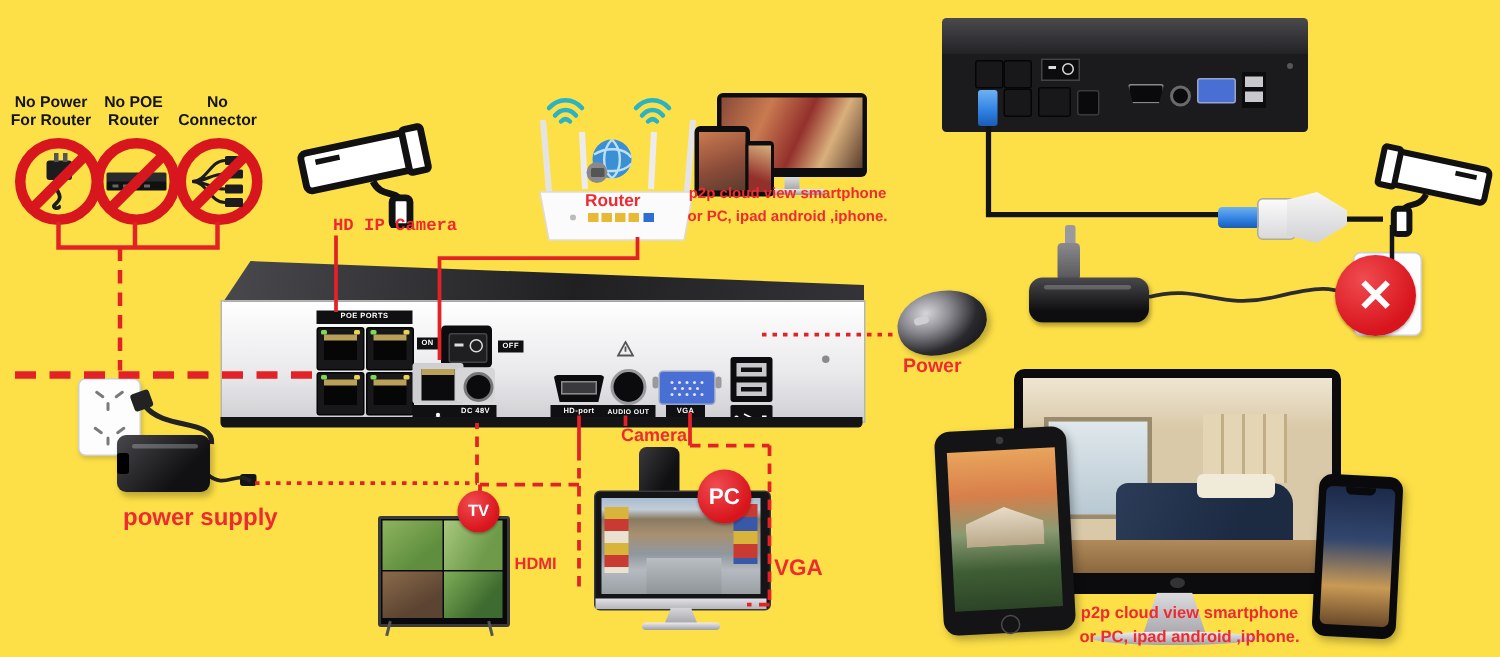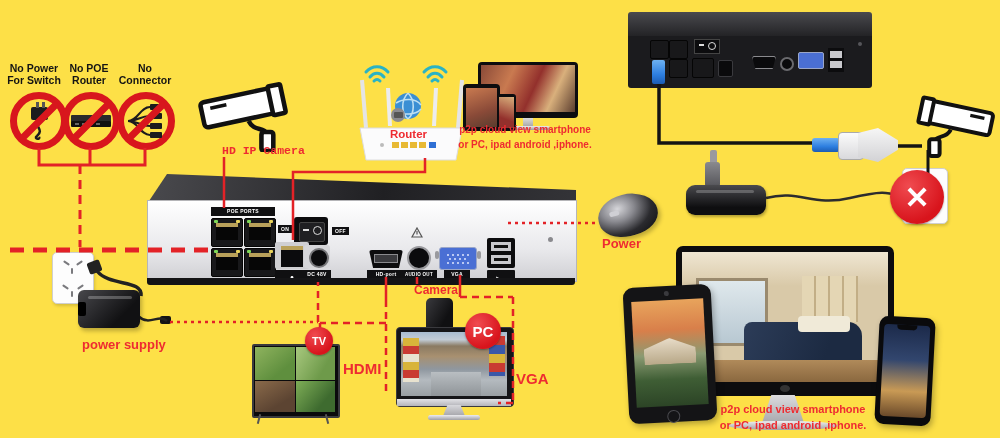--- a/index.html
+++ b/index.html
@@ -64,21 +64,21 @@
     <path d="M896,146 H922" stroke="#141414" stroke-width="3.5" fill="none"></path>
     <path d="M928,150 V182" stroke="#141414" stroke-width="3" fill="none"></path>
     <path d="M766,198 C800,189 812,207 850,198 S888,193 906,198" stroke="#2c2c2e" stroke-width="2.5" fill="none"></path>
 
     <path d="M97,271 C110,287 143,279 141,296" stroke="#222" stroke-width="3.5" fill="none"></path>
     <path d="M138,316 C150,327 158,313 167,321" stroke="#222" stroke-width="2.5" fill="none"></path>
   </svg>
 
   <div class="abs no-label" style="left:2px;top:62px;width:64px;">
     <span>No Power</span><br>
-    <span>For Switch</span>
+    <span>For Router</span>
   </div>
   <div class="abs no-label" style="left:64px;top:62px;width:50px;">
     <span>No POE</span><br>
     <span>Router</span>
   </div>
   <div class="abs no-label" style="left:114px;top:62px;width:62px;">
     <span>No</span><br>
     <span>Connector</span>
   </div>
 
@@ -288,33 +288,33 @@
     <div class="slot" style="left:9px;top:33px;width:7px;height:2px;transform:rotate(35deg);"></div>
     <div class="slot" style="left:24px;top:33px;width:7px;height:2px;transform:rotate(-35deg);"></div>
     <div class="slot" style="left:18px;top:38px;width:2px;height:6px;"></div>
   </div>
   <div class="abs" style="left:88px;top:261px;width:13px;height:12px;background:#222;border-radius:2px;transform:rotate(-20deg);z-index:3;"></div>
   <div class="abs above" style="left:78px;top:290px;width:62px;height:38px;background:linear-gradient(135deg,#48484c,#111113 70%);border-radius:6px;box-shadow:2px 3px 4px rgba(0,0,0,.25);">
     <div class="abs" style="left:0px;top:12px;width:8px;height:14px;background:#000;border-radius:2px;"></div>
     <div class="abs" style="left:10px;top:6px;width:44px;height:3px;background:rgba(255,255,255,.25);border-radius:2px;"></div>
   </div>
   <div class="abs" style="left:160px;top:316px;width:11px;height:8px;background:#141414;border-radius:2px;z-index:3;"></div>
-  <div class="abs red-label" style="left:82px;top:337px;font-size:13px;">power supply</div>
+  <div class="abs red-label" style="left:82px;top:337px;font-size:16px;">power supply</div>
 
   <div class="abs" style="left:252px;top:344px;width:84px;height:70px;background:#0a0a0c;border:2px solid #3a3a3e;border-radius:2px;z-index:2;">
     <div class="abs" style="left:1px;top:1px;width:40px;height:33px;background:linear-gradient(140deg,#8fb35e,#5f8f3e 70%);"></div>
     <div class="abs" style="left:42px;top:1px;width:39px;height:33px;background:linear-gradient(120deg,#a8c87e,#6e9a4a 70%);"></div>
     <div class="abs" style="left:1px;top:35px;width:40px;height:31px;background:linear-gradient(150deg,#8a6a4a,#5c4432 70%);"></div>
     <div class="abs" style="left:42px;top:35px;width:39px;height:31px;background:linear-gradient(130deg,#7fae57,#3e6b2f 70%);"></div>
   </div>
   <div class="abs" style="left:258px;top:414px;width:2px;height:10px;background:#555;transform:rotate(14deg);z-index:2;"></div>
   <div class="abs" style="left:326px;top:414px;width:2px;height:10px;background:#555;transform:rotate(-14deg);z-index:2;"></div>
   <div class="abs badge" style="left:305px;top:327px;width:28px;height:28px;font-size:11px;">TV</div>
 
-  <div class="abs red-label" style="left:343px;top:360px;font-size:15px;">HDMI</div>
+  <div class="abs red-label" style="left:343px;top:370px;font-size:11px;">HDMI</div>
   <div class="abs red-label" style="left:516px;top:370px;font-size:15px;">VGA</div>
   <div class="abs red-label" style="left:414px;top:283px;font-size:12px;">Camera</div>
 
   <div class="abs" style="left:426px;top:298px;width:27px;height:45px;background:linear-gradient(120deg,#3a3a3e,#101012 60%);border-radius:5px 5px 4px 4px;z-index:2;">
     <div class="abs" style="left:10px;top:35px;width:6px;height:6px;background:#bbb;border-radius:50%;"></div>
   </div>
 
   <div class="abs" style="left:396px;top:327px;width:116px;height:78px;background:#151518;border-radius:4px;border:1px solid #3a3a3e;z-index:2;">
     <div class="abs" style="left:4px;top:4px;width:106px;height:64px;background:linear-gradient(180deg,#a8bcd0 0%,#c2ccd6 12%,#8a7a62 22%,#a89070 38%,#8f979f 58%,#b4babf 75%,#999fa3 100%);overflow:hidden;">
       <div class="abs" style="left:2px;top:6px;width:16px;height:44px;background:repeating-linear-gradient(#d8b43a 0 8px,#c93a32 8px 16px,#e8e2cf 16px 24px);"></div>

